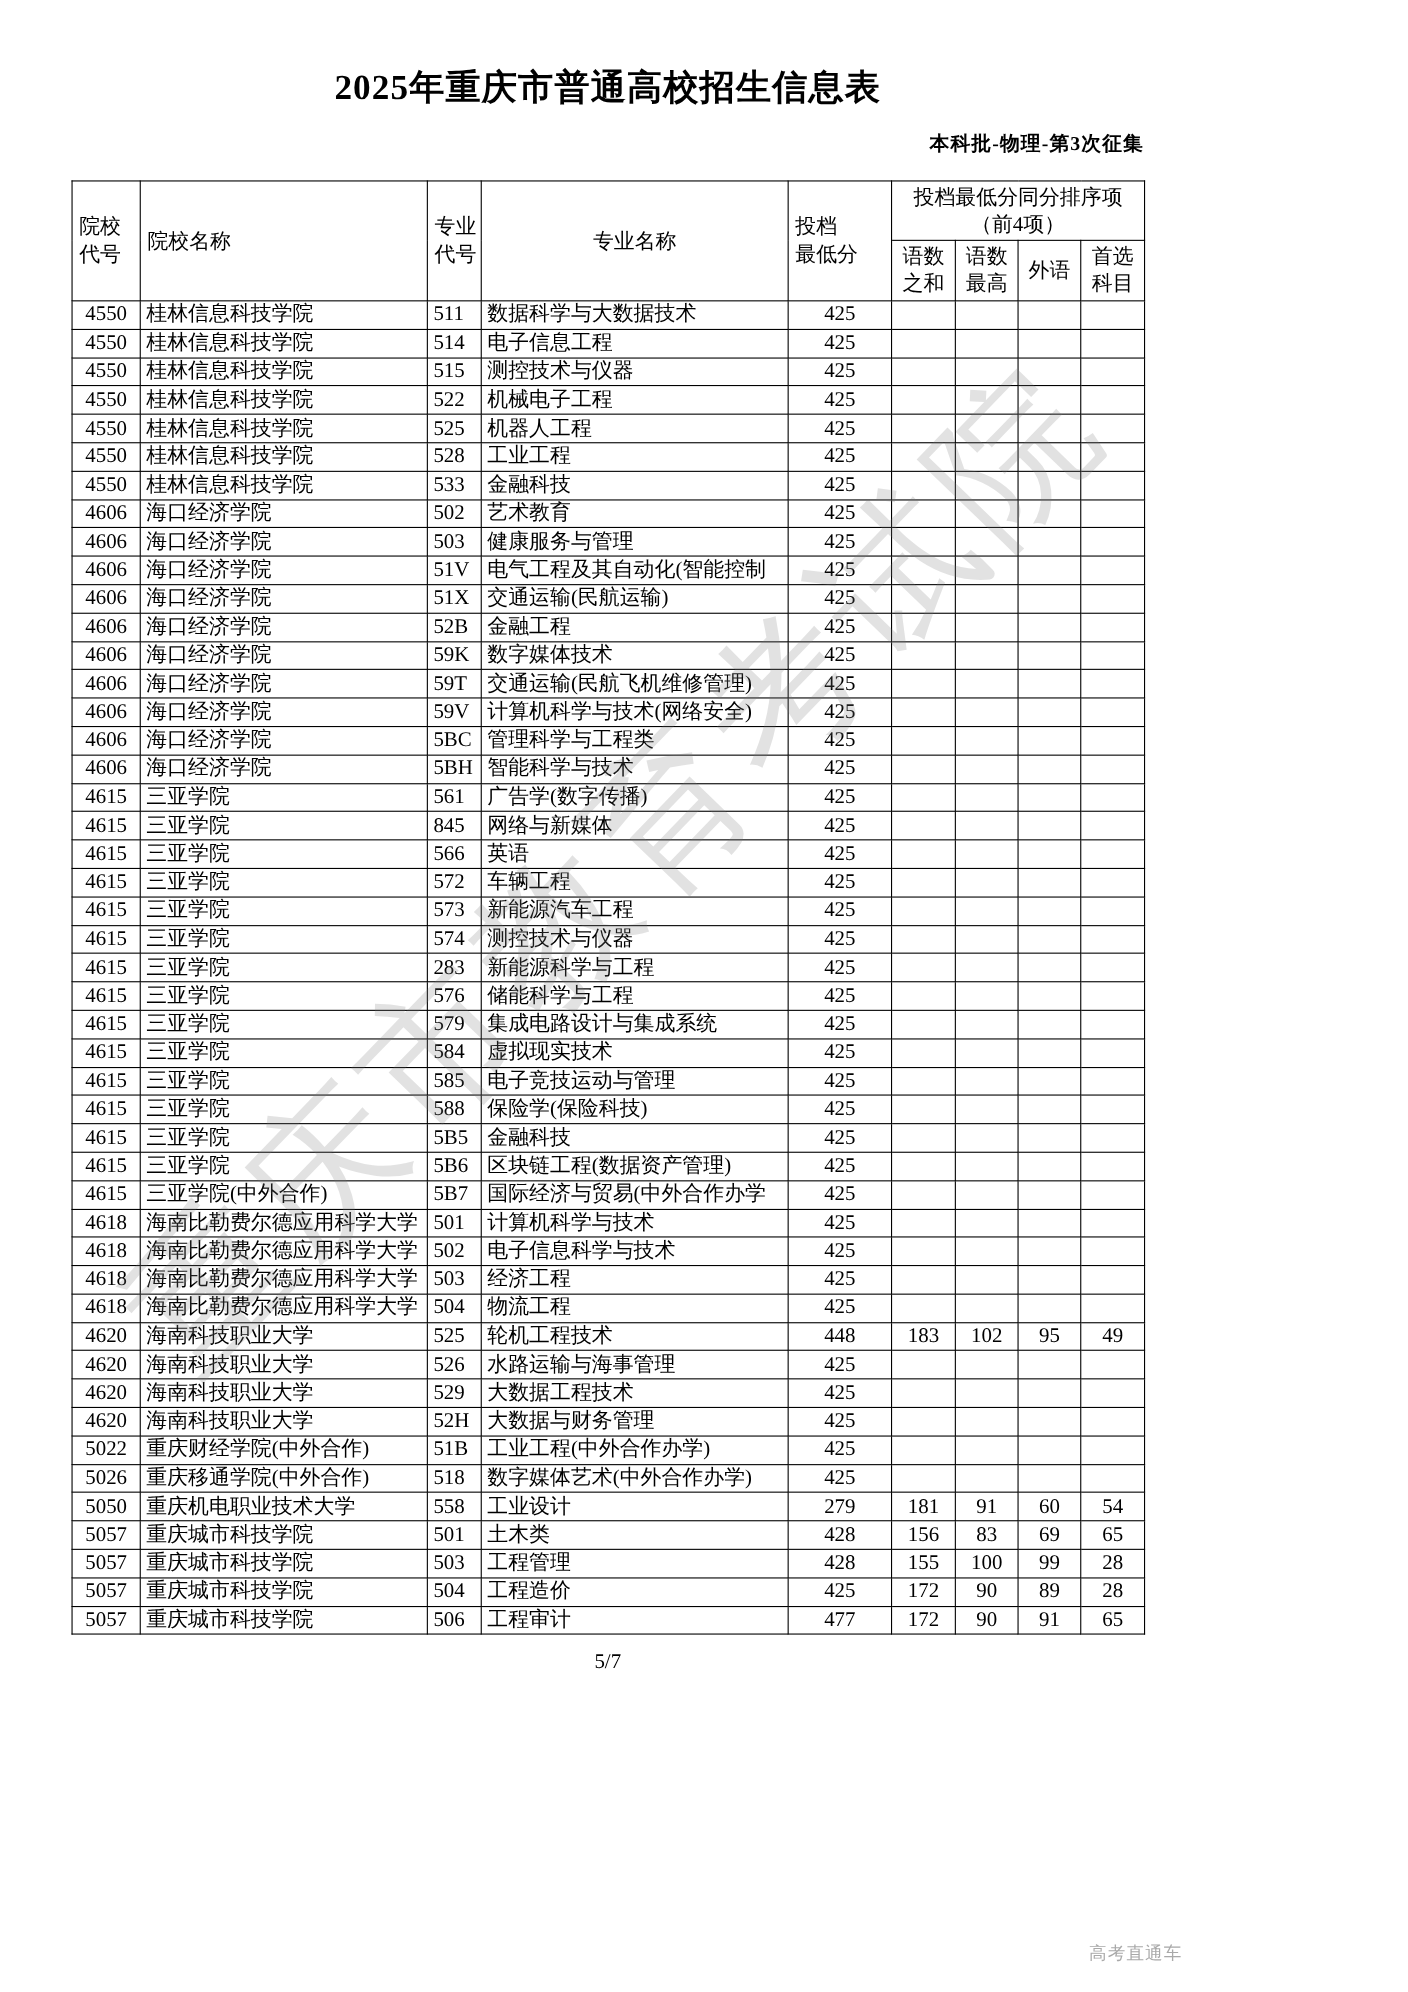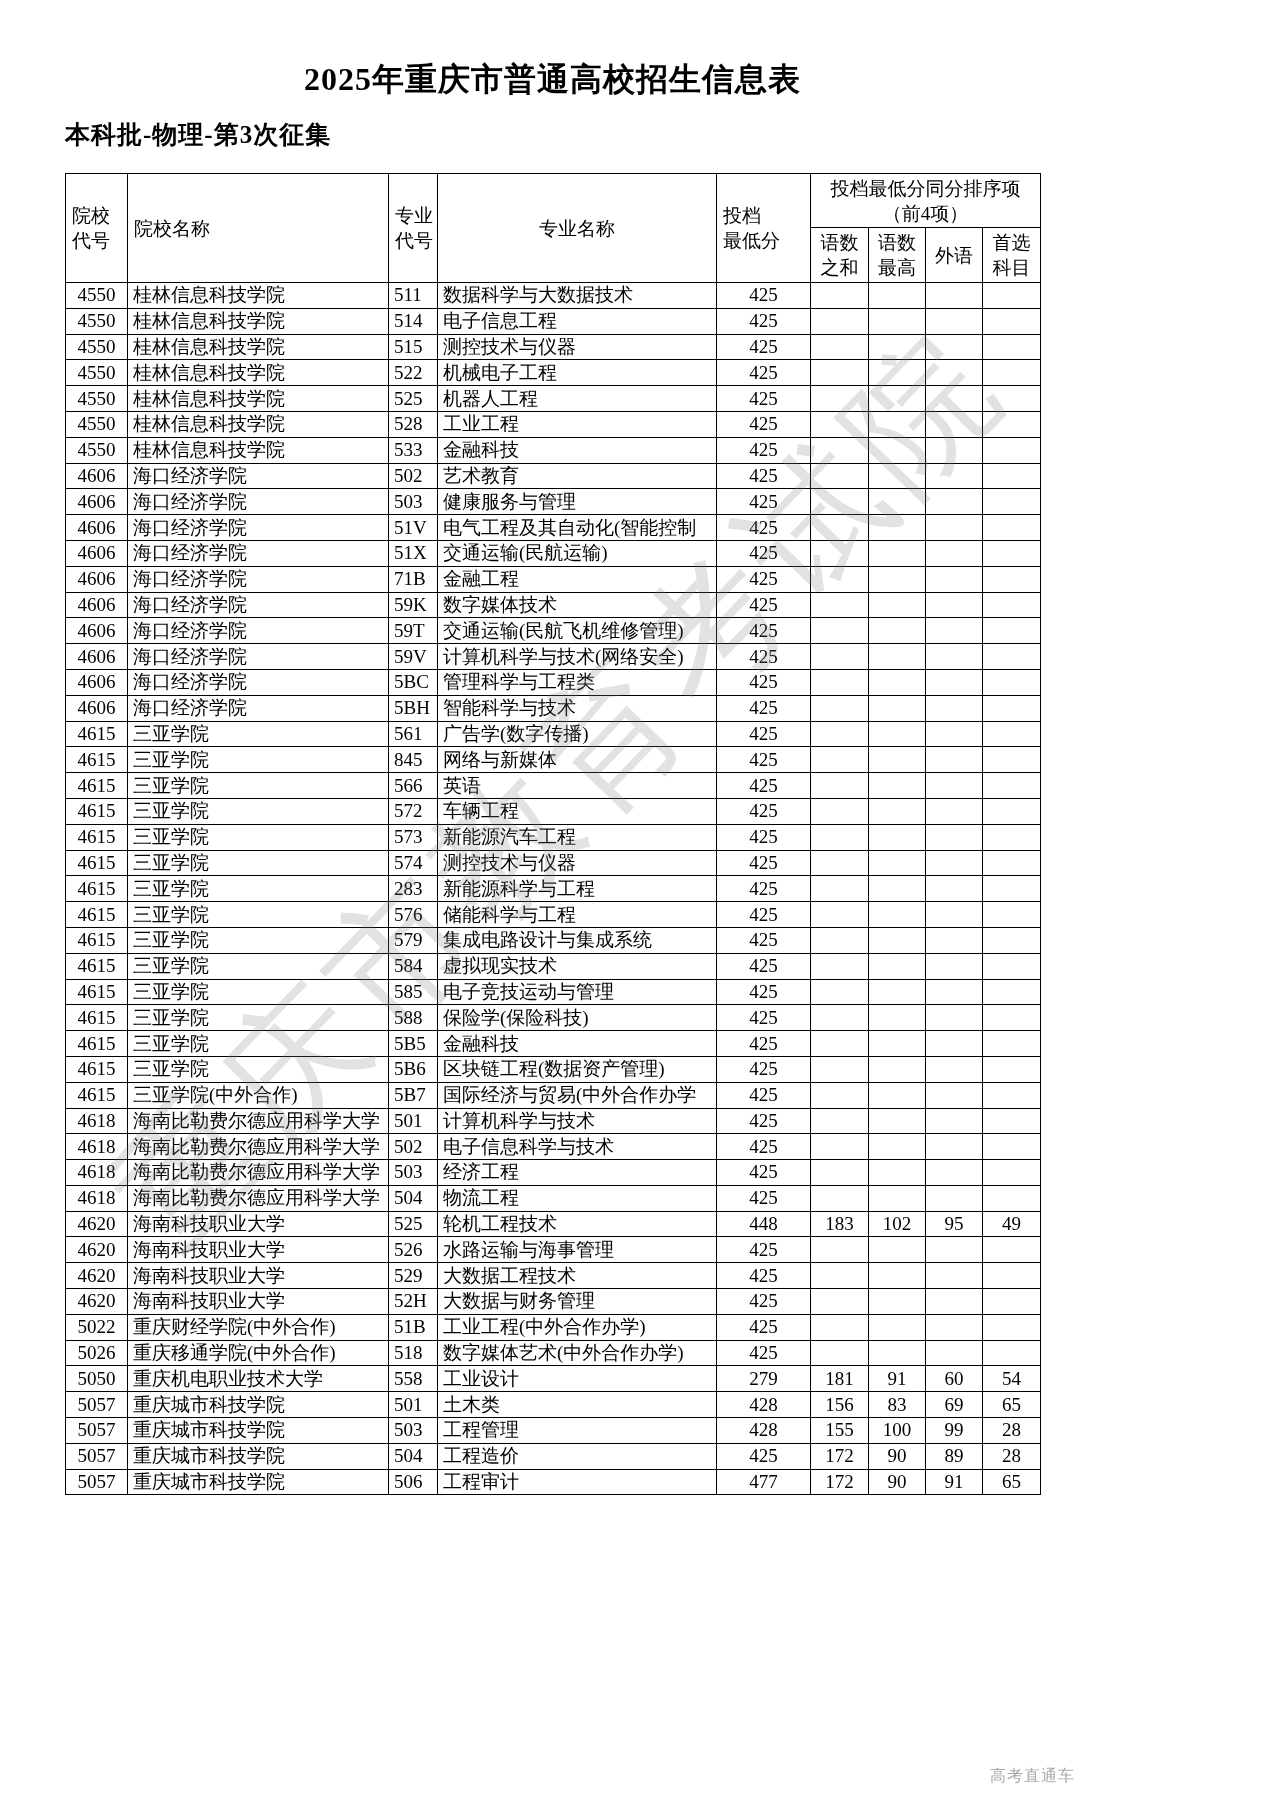--- a/index.html
+++ b/index.html
@@ -11,22 +11,22 @@
     color: #000;
   }
   .page { position: absolute; inset: 0; }
   .content { position: absolute; left: 65px; top: 0; width: 975px; z-index: 1; }
 
   .title {
     margin-top: 58px; text-align: center;
     font-size: 32px; font-weight: bold; letter-spacing: 1px;
   }
   .subtitle {
-    margin-top: 16px; text-align: left;
-    font-size: 25px; font-weight: bold; letter-spacing: 1px;
+    margin-top: 16px; text-align: right;
+    font-size: 18px; font-weight: bold; letter-spacing: 1px;
   }
 
   table.adm-table {
     margin-top: 22px; width: 975px;
     border-collapse: collapse; table-layout: fixed;
   }
   .adm-table th, .adm-table td {
     border: 1px solid #000;
     font-size: 19px; font-weight: normal;
     overflow: hidden;
@@ -226,21 +226,21 @@
             <td class="c-left">交通运输(民航运输)</td>
             <td class="c-center">425</td>
             <td class="c-center"></td>
             <td class="c-center"></td>
             <td class="c-center"></td>
             <td class="c-center"></td>
           </tr>
           <tr>
             <td class="c-center">4606</td>
             <td class="c-left">海口经济学院</td>
-            <td class="c-left">71B</td>
+            <td class="c-left">52B</td>
             <td class="c-left">金融工程</td>
             <td class="c-center">425</td>
             <td class="c-center"></td>
             <td class="c-center"></td>
             <td class="c-center"></td>
             <td class="c-center"></td>
           </tr>
           <tr>
             <td class="c-center">4606</td>
             <td class="c-left">海口经济学院</td>
@@ -622,16 +622,17 @@
             <td class="c-left">工程审计</td>
             <td class="c-center">477</td>
             <td class="c-center">172</td>
             <td class="c-center">90</td>
             <td class="c-center">91</td>
             <td class="c-center">65</td>
           </tr>
         </tbody>
     </table>
 
+    <div class="page-number">5/7</div>
   </div>
 
   <div class="brand">高考直通车</div>
 </div>
 
 </body></html>

